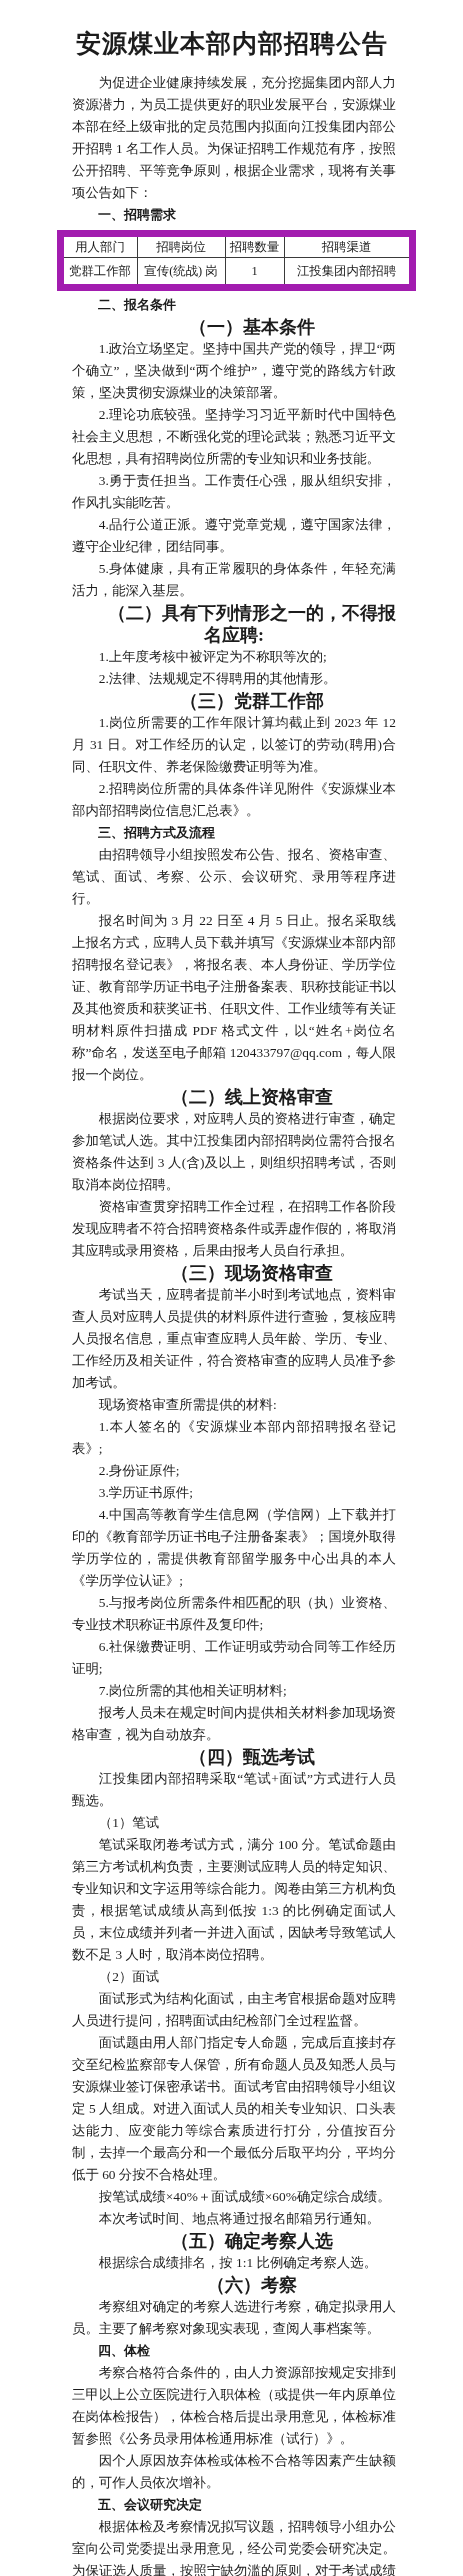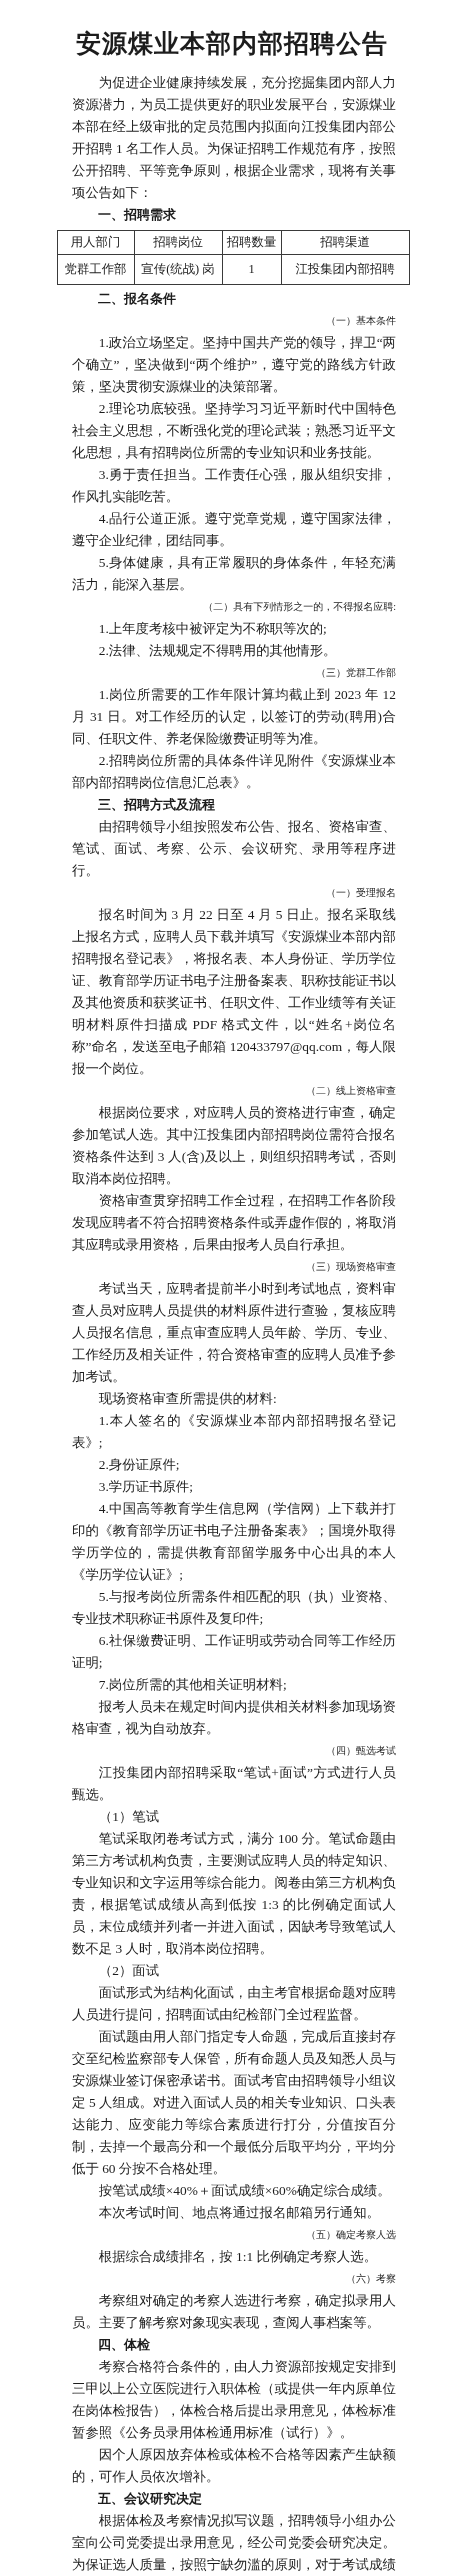--- a/index.html
+++ b/index.html
@@ -35,32 +35,32 @@
   }
   .p   { text-indent: 2em; }
   .h1  {
     font-family: "Liberation Sans", "DejaVu Sans", sans-serif;
     font-weight: bold;
     font-size: 13px;
     text-indent: 2em;
     text-align: left;
   }
   .h2  {
-    font-weight: normal;
-    font-size: 10px;
+    font-weight: bold;
+    font-size: 18px;
     text-indent: 2em;
-    text-align: right;
+    text-align: center;
   }
   .rec-table {
     border-collapse: collapse;
     table-layout: fixed;
     width: 352px;
     margin: 4.1px 0 3.1px -15.5px;
     font-family: "Liberation Serif", "DejaVu Serif", serif;
-    border: 1px solid #a21caf;
+    border: 7px solid #a21caf;
   }
   .rec-table th, .rec-table td {
     border: 0.5px solid #3a3a3a;
     text-align: center;
     vertical-align: middle;
     font-weight: normal;
     font-size: 12.4px;
     padding: 0;
     overflow: hidden;
   }
@@ -112,21 +112,20 @@
         <p class="blk p">4.品行公道正派。遵守党章党规，遵守国家法律，遵守企业纪律，团结同事。</p>
         <p class="blk p">5.身体健康，具有正常履职的身体条件，年轻充满活力，能深入基层。</p>
         <p class="blk h2">（二）具有下列情形之一的，不得报名应聘:</p>
         <p class="blk p">1.上年度考核中被评定为不称职等次的;</p>
         <p class="blk p">2.法律、法规规定不得聘用的其他情形。</p>
         <p class="blk h2">（三）党群工作部</p>
         <p class="blk p">1.岗位所需要的工作年限计算均截止到 2023 年 12 月 31 日。对工作经历的认定，以签订的劳动(聘用)合同、任职文件、养老保险缴费证明等为准。</p>
         <p class="blk p">2.招聘岗位所需的具体条件详见附件《安源煤业本部内部招聘岗位信息汇总表》。</p>
         <p class="blk h1">三、招聘方式及流程</p>
         <p class="blk p">由招聘领导小组按照发布公告、报名、资格审查、笔试、面试、考察、公示、会议研究、录用等程序进行。</p>
-        <p class="blk h2">（一）受理报名</p>
         <p class="blk p">报名时间为 3 月 22 日至 4 月 5 日止。报名采取线上报名方式，应聘人员下载并填写《安源煤业本部内部招聘报名登记表》，将报名表、本人身份证、学历学位证、教育部学历证书电子注册备案表、职称技能证书以及其他资质和获奖证书、任职文件、工作业绩等有关证明材料原件扫描成 PDF 格式文件，以“姓名+岗位名称”命名，发送至电子邮箱 120433797@qq.com，每人限报一个岗位。</p>
         <p class="blk h2">（二）线上资格审查</p>
         <p class="blk p">根据岗位要求，对应聘人员的资格进行审查，确定参加笔试人选。其中江投集团内部招聘岗位需符合报名资格条件达到 3 人(含)及以上，则组织招聘考试，否则取消本岗位招聘。</p>
         <p class="blk p">资格审查贯穿招聘工作全过程，在招聘工作各阶段发现应聘者不符合招聘资格条件或弄虚作假的，将取消其应聘或录用资格，后果由报考人员自行承担。</p>
         <p class="blk h2">（三）现场资格审查</p>
         <p class="blk p">考试当天，应聘者提前半小时到考试地点，资料审查人员对应聘人员提供的材料原件进行查验，复核应聘人员报名信息，重点审查应聘人员年龄、学历、专业、工作经历及相关证件，符合资格审查的应聘人员准予参加考试。</p>
         <p class="blk p">现场资格审查所需提供的材料:</p>
         <p class="blk p">1.本人签名的《安源煤业本部内部招聘报名登记表》;</p>
         <p class="blk p">2.身份证原件;</p>
         <p class="blk p">3.学历证书原件;</p>

